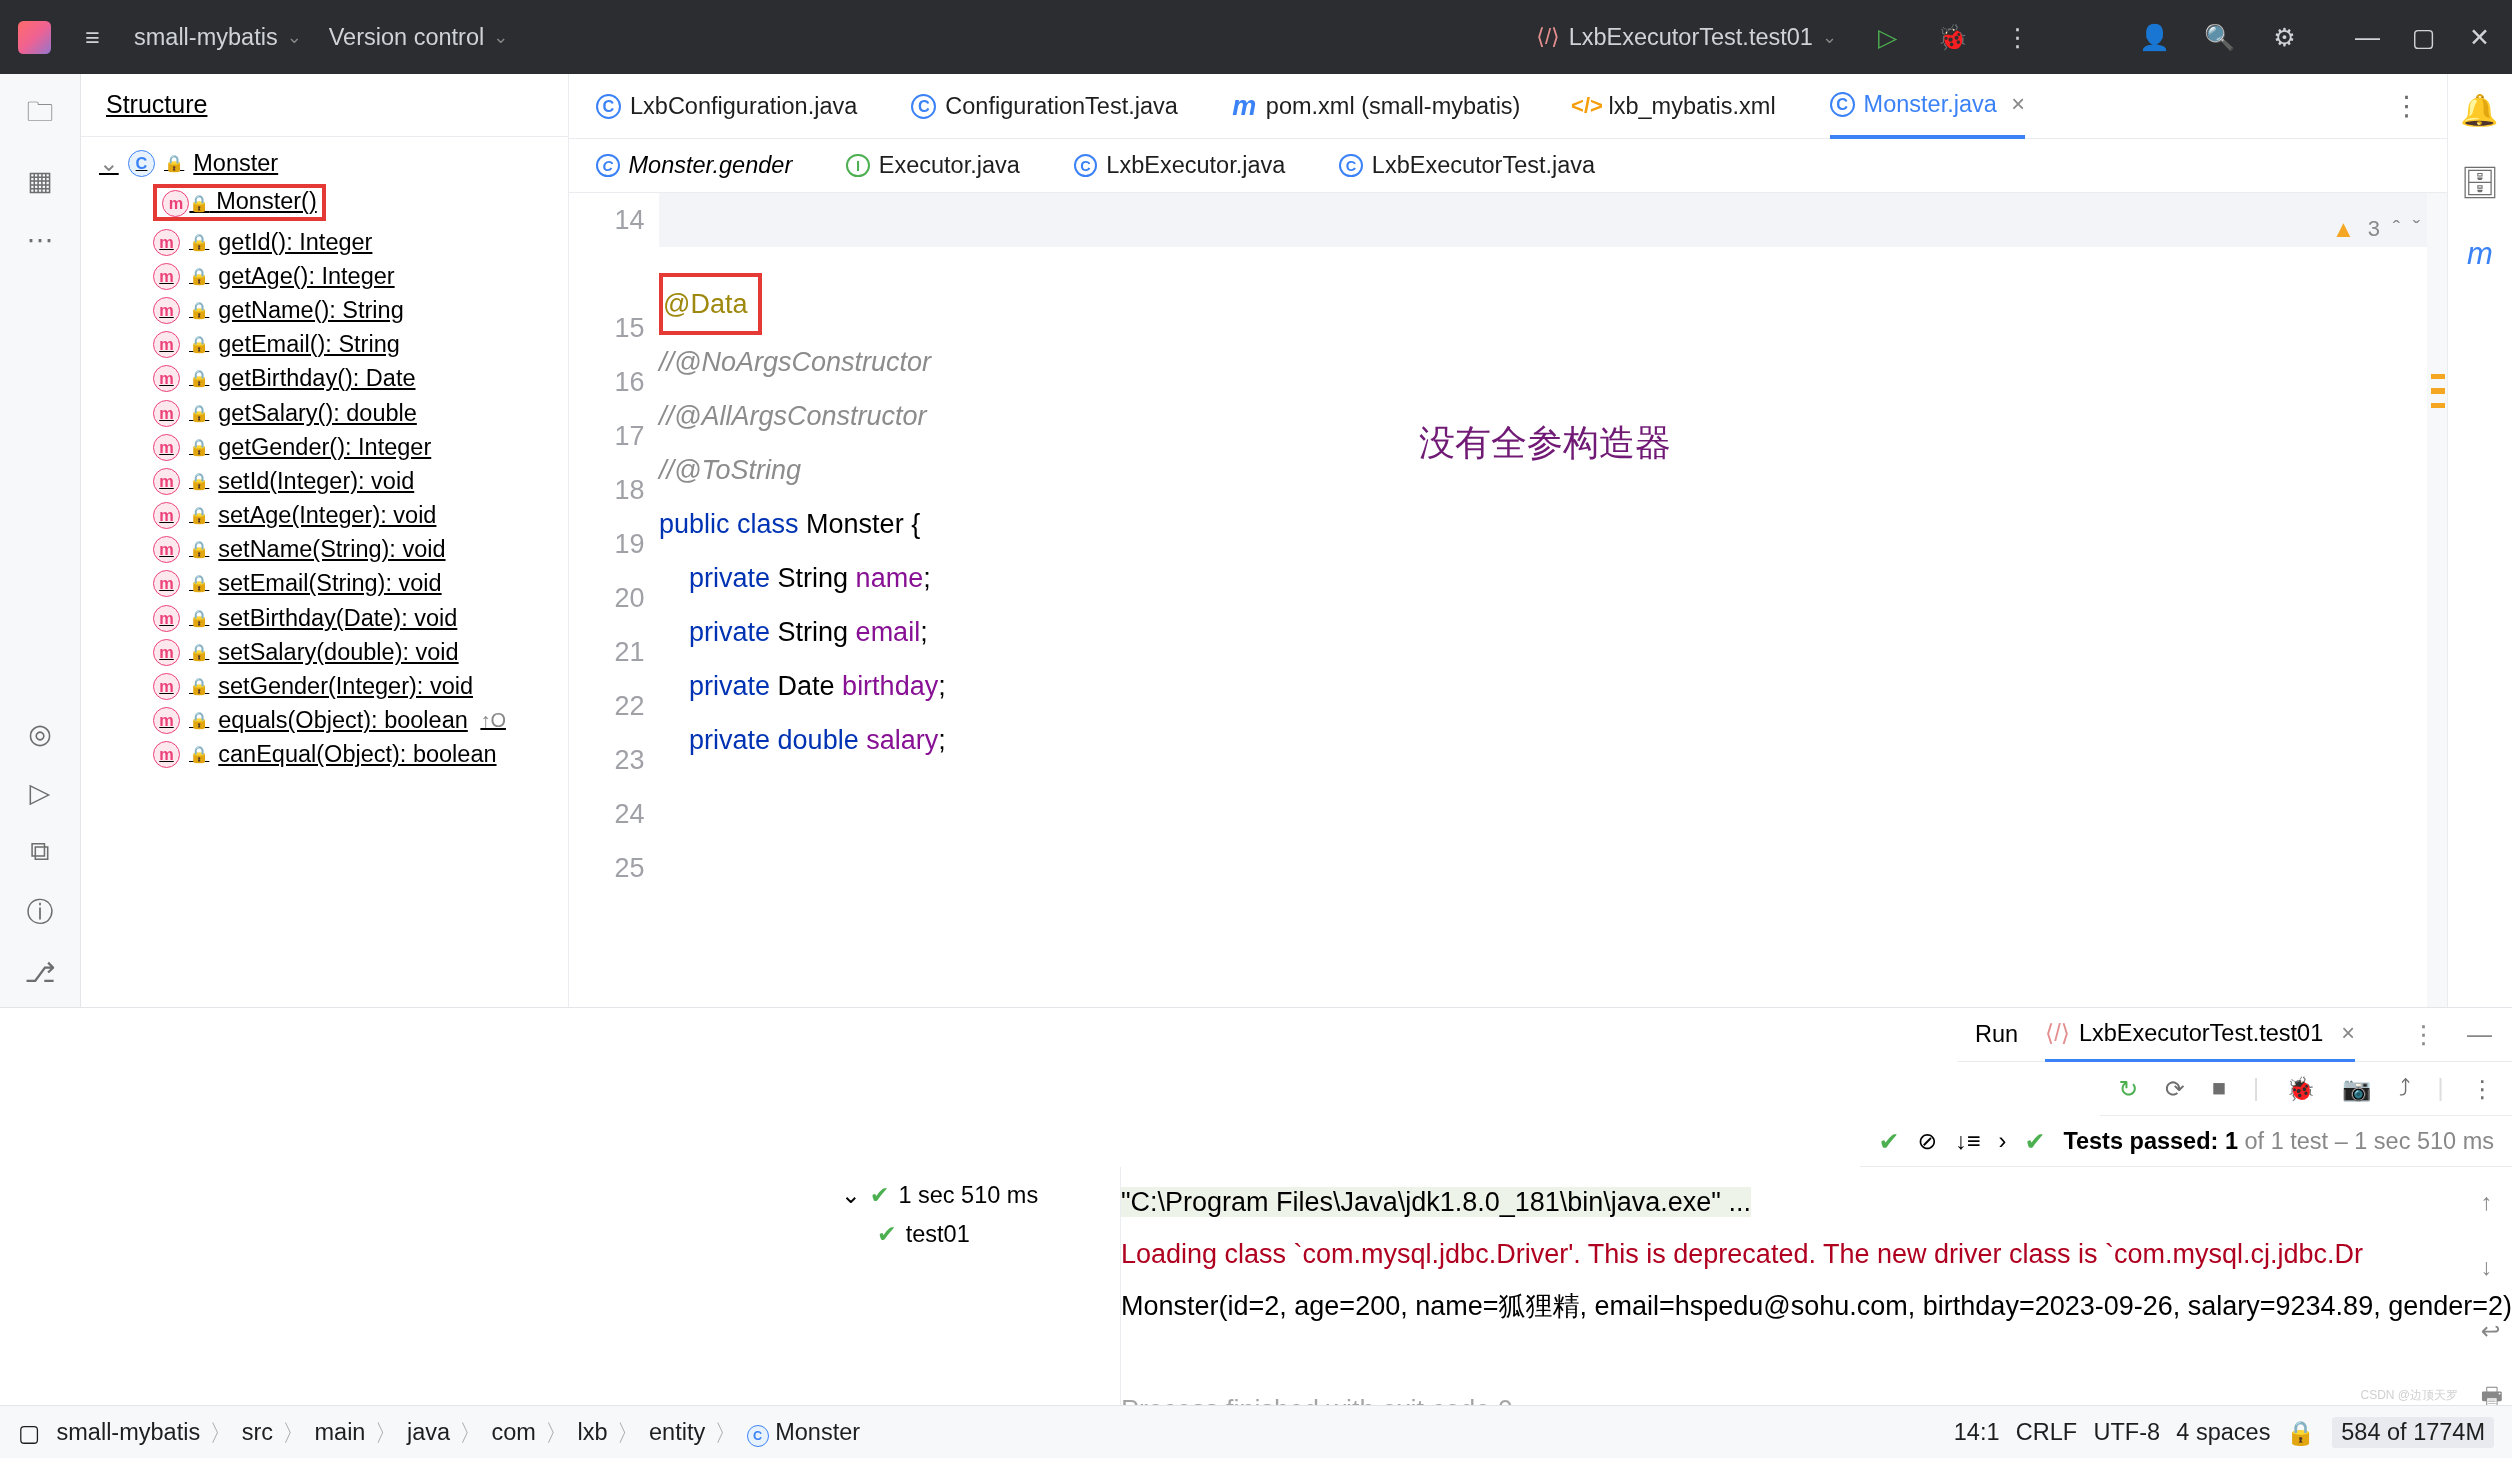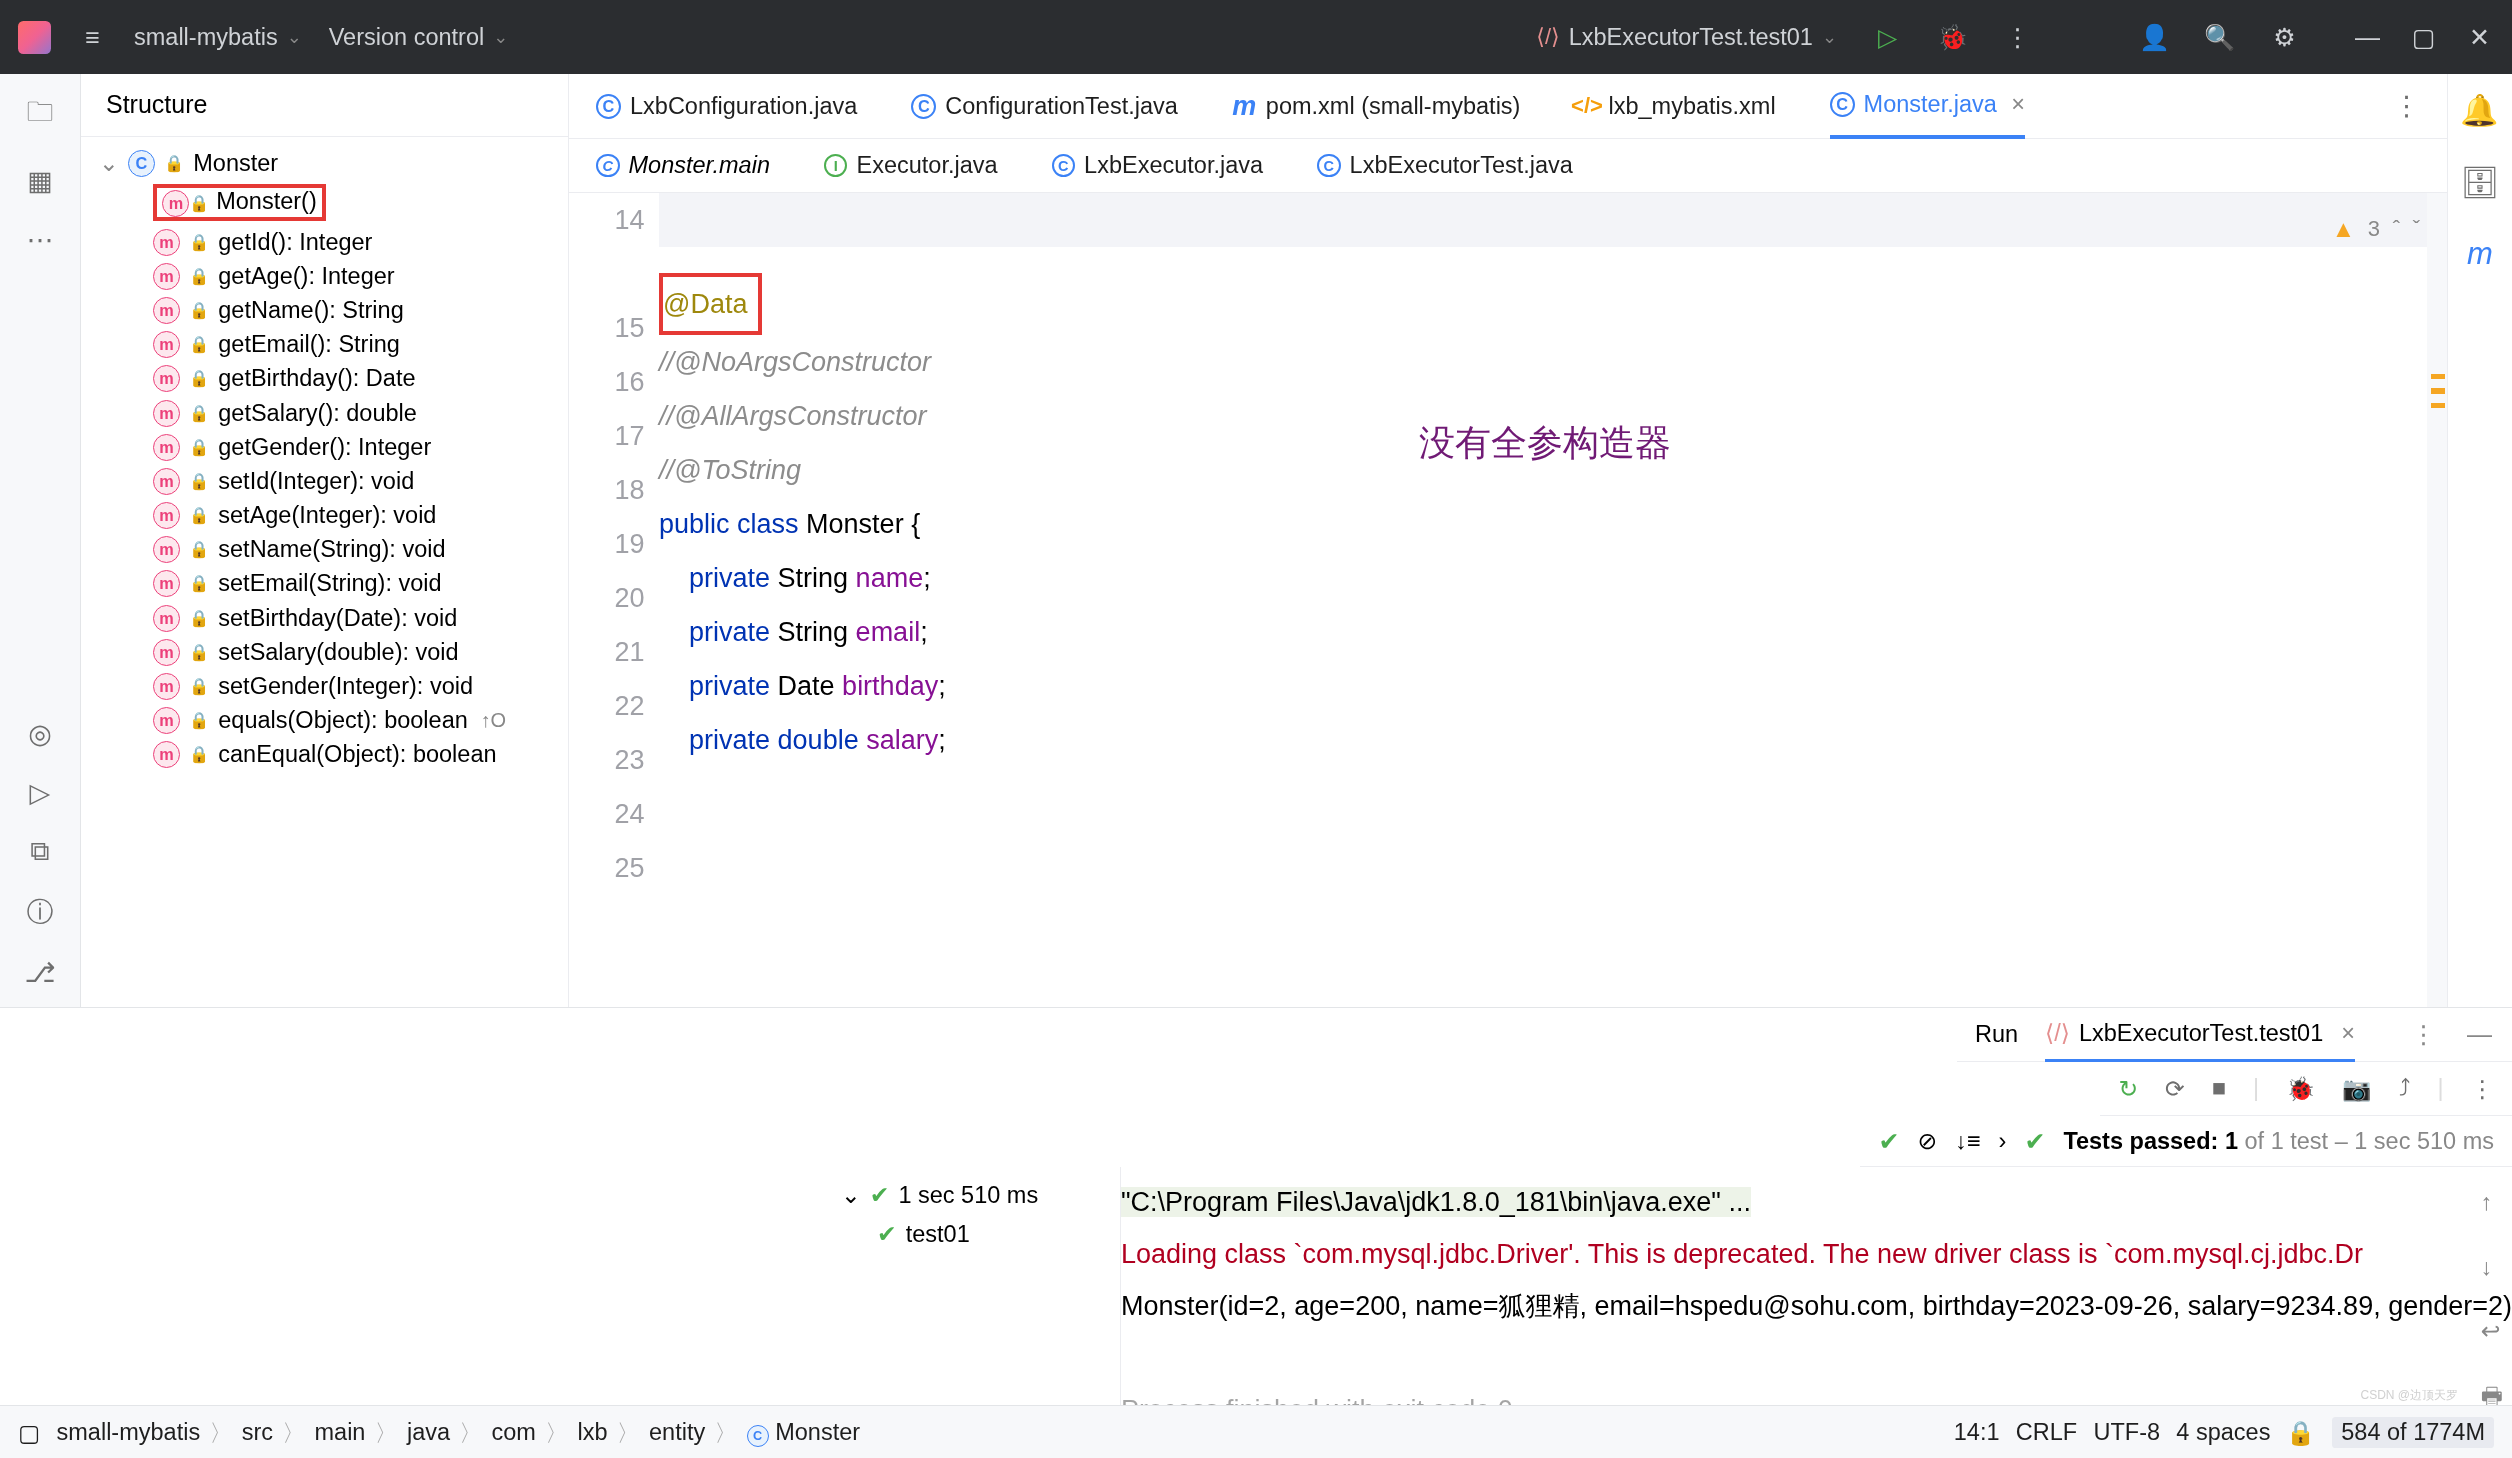--- a/index.html
+++ b/index.html
@@ -30,21 +30,21 @@
 .tab .close { color: #888; margin-left: 5.4px; }
 .tabs-row .more { margin-left: auto; color: #6e6e6e; font-size: 27px; }
 
 .subtabs { height: 54px; border-bottom: 1.8px solid #ebecf0; display: flex; align-items: center; padding: 0 27px; gap: 54px; }
 .subtab { display: flex; align-items: center; gap: 9px; color: #1e1e1e; cursor: pointer; font-size: 23.5px; }
 .subtab.sel { color: #000; font-style: italic; }
 .sub-ic { width: 23.5px; height: 23.5px; border-radius: 50%; border: 2.7px solid #3b82f6; color: #3b82f6; display: inline-flex; align-items: center; justify-content: center; font-size: 14.5px; font-weight: bold; }
 .sub-ic.i { border-color: #4caf50; color: #4caf50; }
 
 .editor-wrap { flex: 1; display: flex; min-height: 0; position: relative; }
-.structure-panel { width: 488px; background: #fff; border-right: 1.8px solid #ebecf0; display: flex; flex-direction: column; }
+.structure-panel { width: 488px; background: #fff; border-right: 1.8px solid #ebecf0; display: flex; flex-direction: column; text-decoration: underline; }
 .structure-title { padding: 16.3px 25px; font-size: 25px; font-weight: 500; border-bottom: 0.9px solid #ebecf0; }
 .tree { flex: 1; overflow: auto; padding: 9px 0; font-size: 23.5px; }
 .tree-row { display: flex; align-items: center; padding: 3.6px 0 3.6px 18px; gap: 9px; white-space: nowrap; }
 .tree-row.l0 { padding-left: 18px; }
 .tree-row.l1 { padding-left: 72px; }
 .tree-row .arrow { width: 20px; color: #888; }
 .badge-c { width: 27px; height: 27px; border-radius: 50%; background: #e8f2fd; border: 1.8px solid #3b82f6; color: #3b82f6; font-size: 16.3px; display: inline-flex; align-items: center; justify-content: center; font-weight: bold; }
 .badge-m { width: 27px; height: 27px; border-radius: 50%; background: #fde8ee; border: 1.8px solid #ec407a; color: #ec407a; font-size: 16.3px; display: inline-flex; align-items: center; justify-content: center; font-weight: bold; }
 .lock { font-size: 16.3px; color: #888; }
 .red-box { border: 4.5px solid #e53935; padding: 0 5.4px; }
@@ -267,21 +267,21 @@
         <div class="tab active">
           <span class="tab-ic c">C</span>
           <span>Monster.java</span>
           <span class="close">×</span>
         </div>
         <div class="more">⋮</div>
       </div>
     <div class="subtabs" id="subtabs">
         <div class="subtab sel">
           <span class="sub-ic ">C</span>
-          <span>Monster.main</span>
+          <span>Monster.gender</span>
         </div>
         <div class="subtab">
           <span class="sub-ic i">I</span>
           <span>Executor.java</span>
         </div>
         <div class="subtab">
           <span class="sub-ic ">C</span>
           <span>LxbExecutor.java</span>
         </div>
         <div class="subtab">

